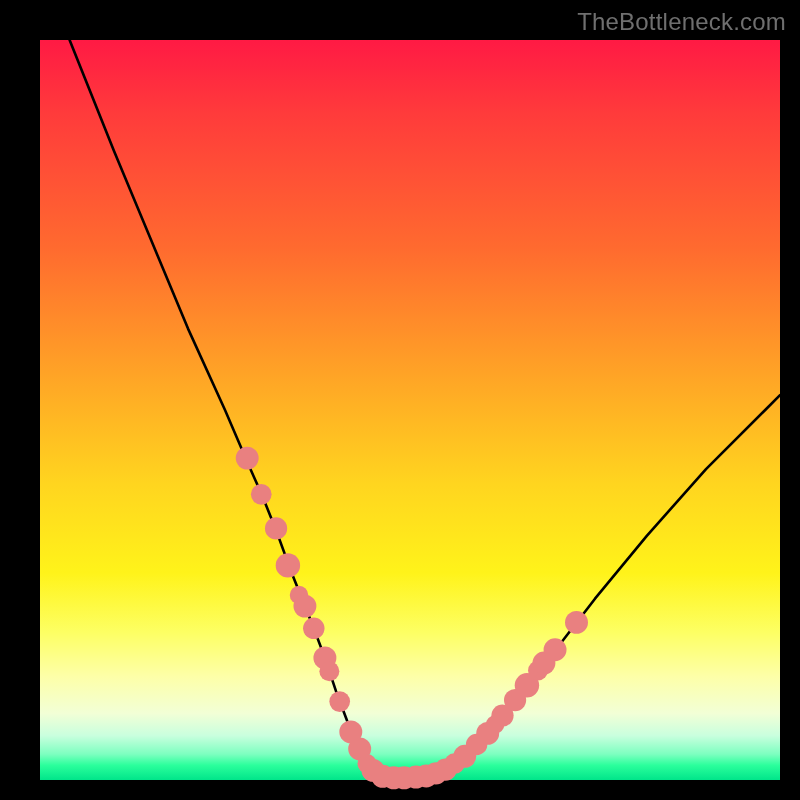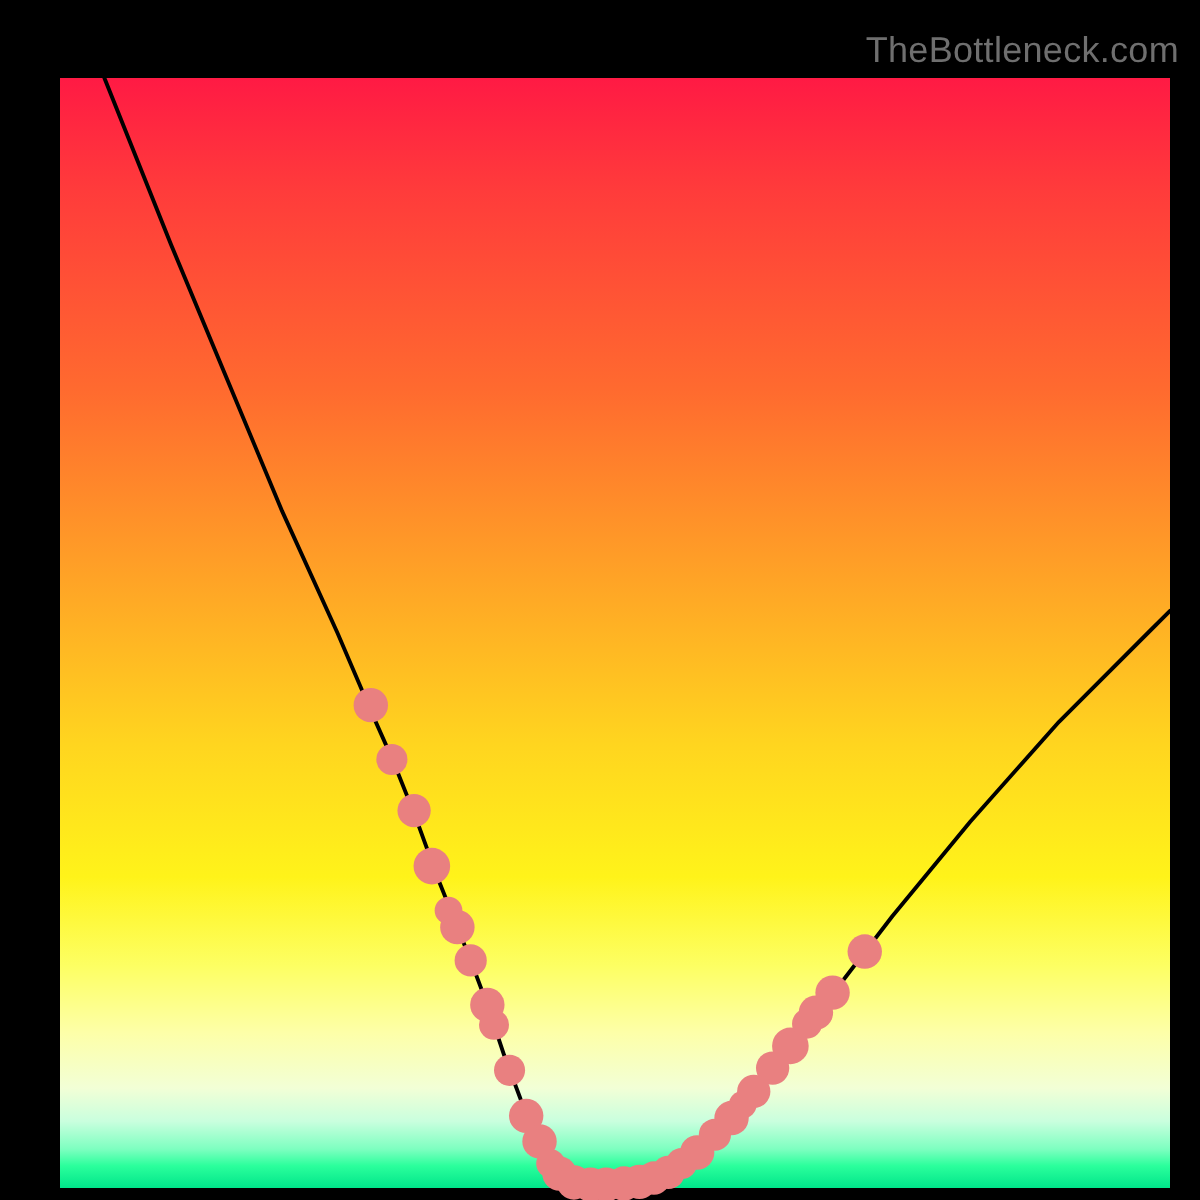--- a/index.html
+++ b/index.html
@@ -11,21 +11,20 @@
     background: #000;
     font-family: Arial, Helvetica, sans-serif;
   }
   .frame {
     position: absolute;
     left: 0;
     top: 0;
     width: 800px;
     height: 568px;
     background: #000;
-    margin-top: 12px;
   }
   .plot {
     position: absolute;
     left: 40px;
     top: 40px;
     width: 740px;
     height: 740px;
     background: linear-gradient(to bottom,
       #ff1a44 0%,
       #ff3b3b 10%,

